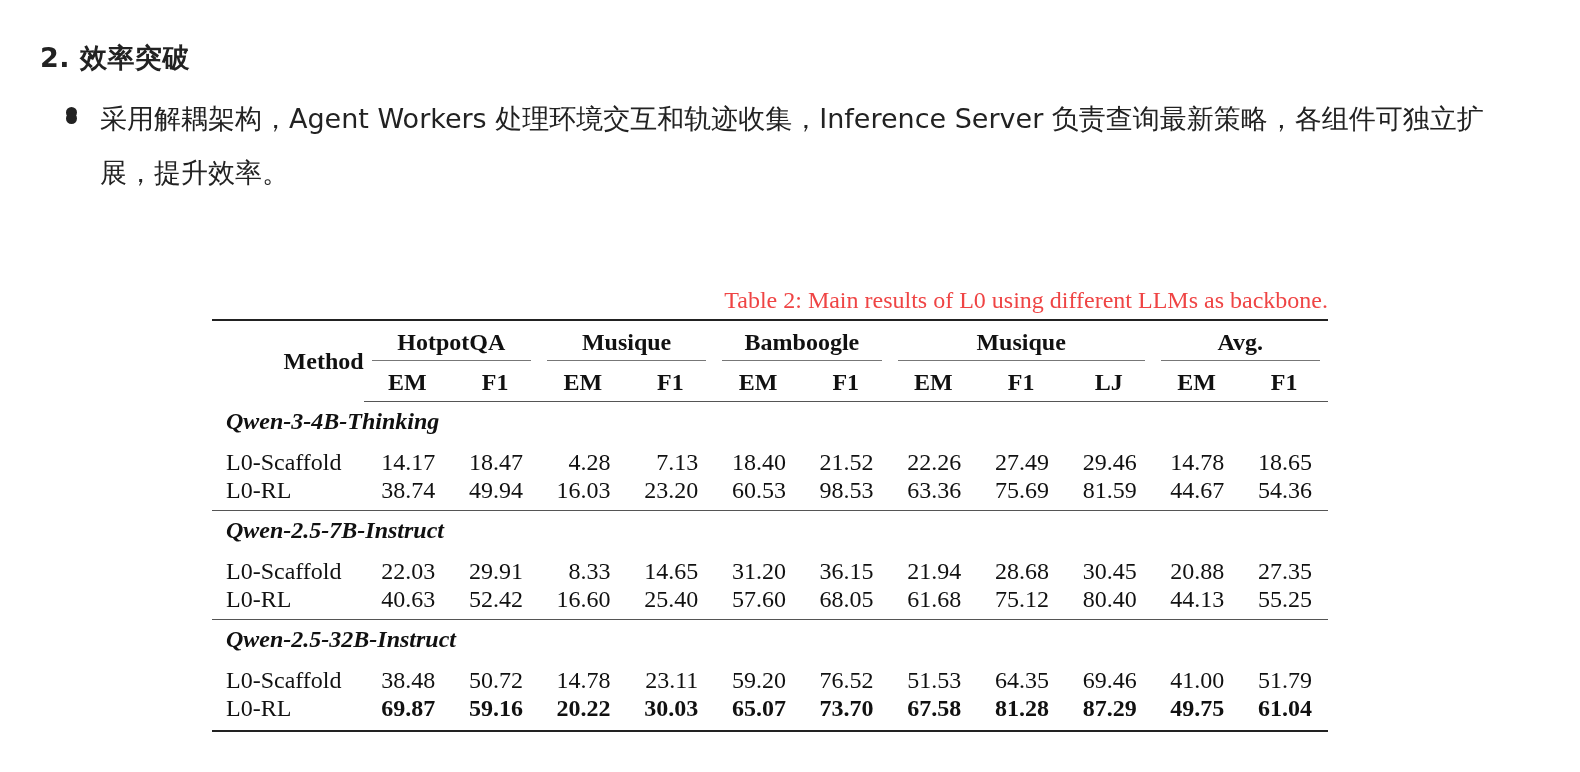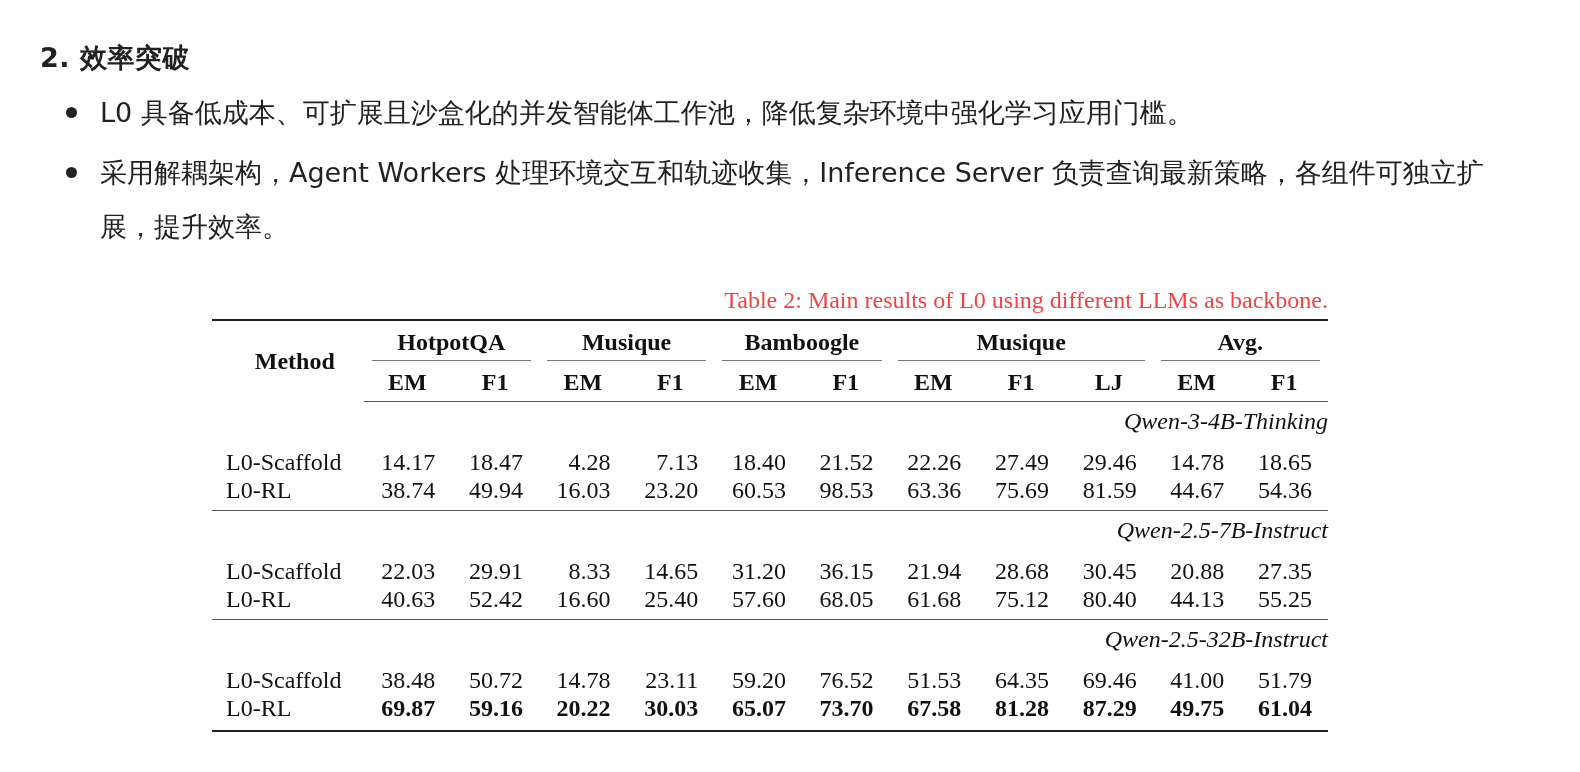--- a/index.html
+++ b/index.html
@@ -79,21 +79,21 @@
       border-top: 2px solid #222222;
     }
     th, td {
       padding: 0;
       white-space: nowrap;
     }
     th {
       font-weight: bold;
     }
     .method-h {
-      text-align: center;
+      text-align: right;
       padding-left: 14px;
       vertical-align: middle;
     }
     .grp-h {
       text-align: center;
       height: 40px;
       vertical-align: bottom;
       padding-bottom: 2px;
     }
     .grp-h span {
@@ -102,23 +102,23 @@
       border-bottom: 1px solid #777777;
       padding-bottom: 4px;
     }
     .grp-cell { padding: 0 8px; }
     .sub-h {
       text-align: center;
       height: 38px;
       border-bottom: 1.5px solid #555555;
     }
     .section-row td {
-      font-weight: normal;
+      font-weight: bold;
       font-style: italic;
-      text-align: right;
+      text-align: left;
       padding-left: 14px;
       height: 40px;
       vertical-align: top;
       padding-top: 6px;
     }
     .data-row td {
       height: 28px;
       line-height: 28px;
     }
     .data-row td.method {
@@ -142,21 +142,20 @@
     .bold { font-weight: bold; }
   </style>
 </head>
 <body>
 
 <div class="heading">2. 效率突破</div>
 
 <ul class="bullets">
   <li class="bullet">
     <span class="dot"></span>
-    <span>L0 具备低成本、可扩展且沙盒化的并发智能体工作池，降低复杂环境中强化学习应用门槛。</span>
   </li>
   <li class="bullet">
     <span class="dot"></span>
     <span>采用解耦架构，Agent Workers 处理环境交互和轨迹收集，Inference Server 负责查询最新策略，各组件可独立扩展，提升效率。</span>
   </li>
 </ul>
 
 <div class="caption">Table 2: Main results of L0 using different LLMs as backbone.</div>
 
 <div class="table-wrap">

